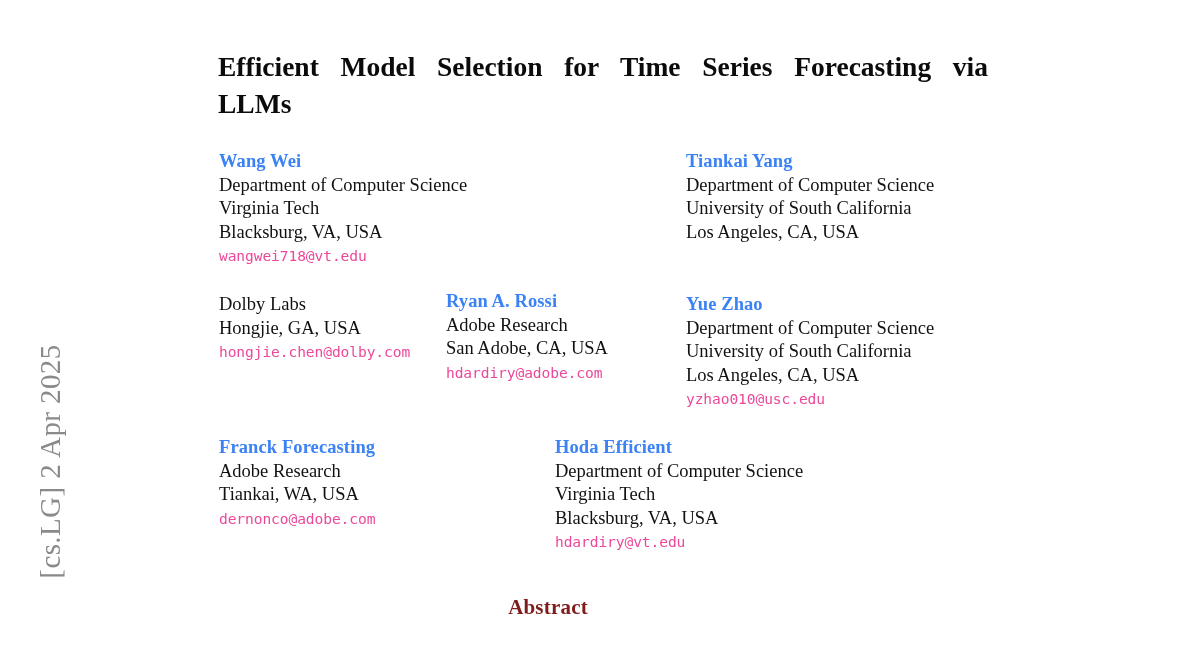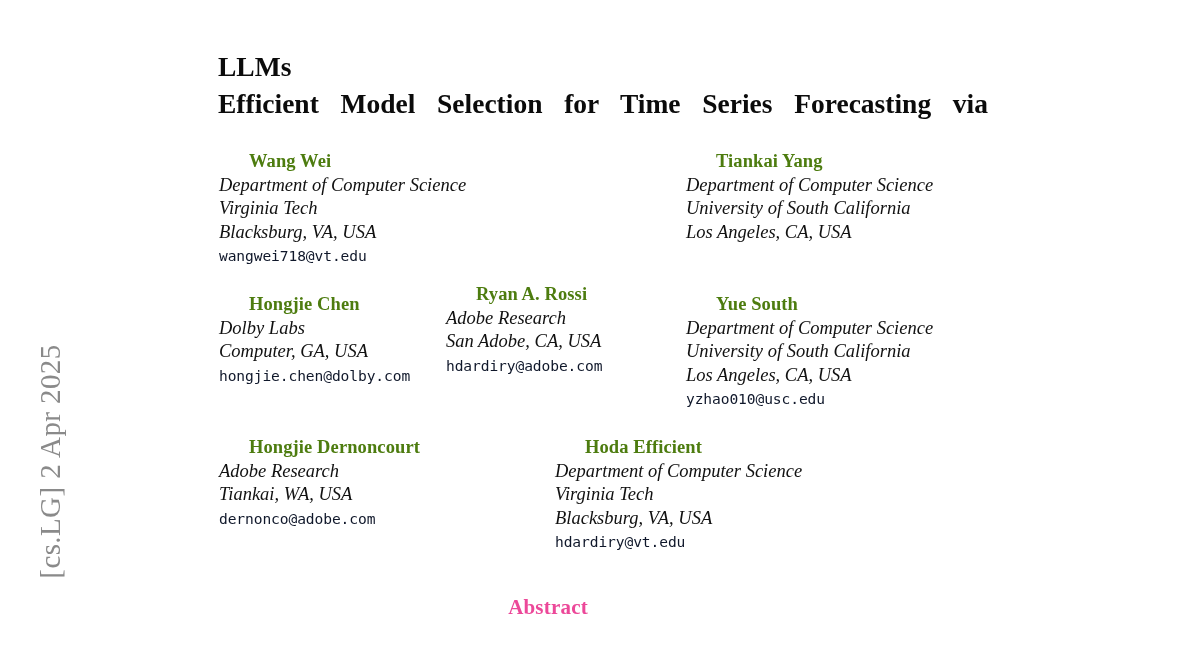--- a/index.html
+++ b/index.html
@@ -76,115 +76,112 @@
     position: absolute;
     font-size: 18.5px;
     line-height: 23.5px;
     color: #111111;
     white-space: nowrap;
   }
   .author-name {
     font-weight: bold;
     font-size: 18.5px;
     letter-spacing: 0.1px;
-    color: #4d7c0f;
+    color: #3b82f6;
     display: block;
-    margin-left: 30px;
   }
   .author-line {
     display: block;
     font-weight: normal;
-    font-style: italic;
   }
   .author-email {
     display: block;
     font-family: "DejaVu Sans Mono", "Liberation Mono", monospace;
     font-size: 14.6px;
     line-height: 23.5px;
-    color: #0f172a;
+    color: #ec4899;
     letter-spacing: -0.1px;
   }
 
   
   .r1c1 { left: 219px; top: 150px; }
   .r1c2 { left: 686px; top: 150px; }
   
   .r2c1 { left: 219px; top: 293px; }
-  .r2c2 { left: 446px; top: 283px; }
+  .r2c2 { left: 446px; top: 290px; }
   .r2c3 { left: 686px; top: 293px; }
   
   .r3c1 { left: 219px; top: 436px; }
   .r3c2 { left: 555px; top: 436px; }
 
   
   .abstract-heading {
     position: absolute;
     left: 0px;
     top: 595px;
     width: 1096px;
     text-align: center;
     font-size: 21px;
     font-weight: bold;
-    color: #ec4899;
+    color: #7f1d1d;
     letter-spacing: 0.2px;
   }
 </style>
 </head>
 <body>
 
 <div class="page">
 
   <div class="arxiv-stamp">
     <div class="arxiv-stamp-text">[cs.LG]  2 Apr 2025</div>
   </div>
 
   <div class="title">
+    <span class="title-line justified">Efficient Model Selection for Time Series Forecasting via</span>
     <span class="title-line">LLMs</span>
-    <span class="title-line justified">Efficient Model Selection for Time Series Forecasting via</span>
   </div>
 
   <div class="author-block r1c1">
     <span class="author-name">Wang Wei</span>
     <span class="author-line">Department of Computer Science</span>
     <span class="author-line">Virginia Tech</span>
     <span class="author-line">Blacksburg, VA, USA</span>
     <span class="author-email">wangwei718@vt.edu</span>
   </div>
 
   <div class="author-block r1c2">
     <span class="author-name">Tiankai Yang</span>
     <span class="author-line">Department of Computer Science</span>
     <span class="author-line">University of South California</span>
     <span class="author-line">Los Angeles, CA, USA</span>
   </div>
 
   <div class="author-block r2c1">
-    <span class="author-name">Hongjie Chen</span>
     <span class="author-line">Dolby Labs</span>
-    <span class="author-line">Computer, GA, USA</span>
+    <span class="author-line">Hongjie, GA, USA</span>
     <span class="author-email">hongjie.chen@dolby.com</span>
   </div>
 
   <div class="author-block r2c2">
     <span class="author-name">Ryan A. Rossi</span>
     <span class="author-line">Adobe Research</span>
     <span class="author-line">San Adobe, CA, USA</span>
     <span class="author-email">hdardiry@adobe.com</span>
   </div>
 
   <div class="author-block r2c3">
-    <span class="author-name">Yue South</span>
+    <span class="author-name">Yue Zhao</span>
     <span class="author-line">Department of Computer Science</span>
     <span class="author-line">University of South California</span>
     <span class="author-line">Los Angeles, CA, USA</span>
     <span class="author-email">yzhao010@usc.edu</span>
   </div>
 
   <div class="author-block r3c1">
-    <span class="author-name">Hongjie Dernoncourt</span>
+    <span class="author-name">Franck Forecasting</span>
     <span class="author-line">Adobe Research</span>
     <span class="author-line">Tiankai, WA, USA</span>
     <span class="author-email">dernonco@adobe.com</span>
   </div>
 
   <div class="author-block r3c2">
     <span class="author-name">Hoda Efficient</span>
     <span class="author-line">Department of Computer Science</span>
     <span class="author-line">Virginia Tech</span>
     <span class="author-line">Blacksburg, VA, USA</span>

